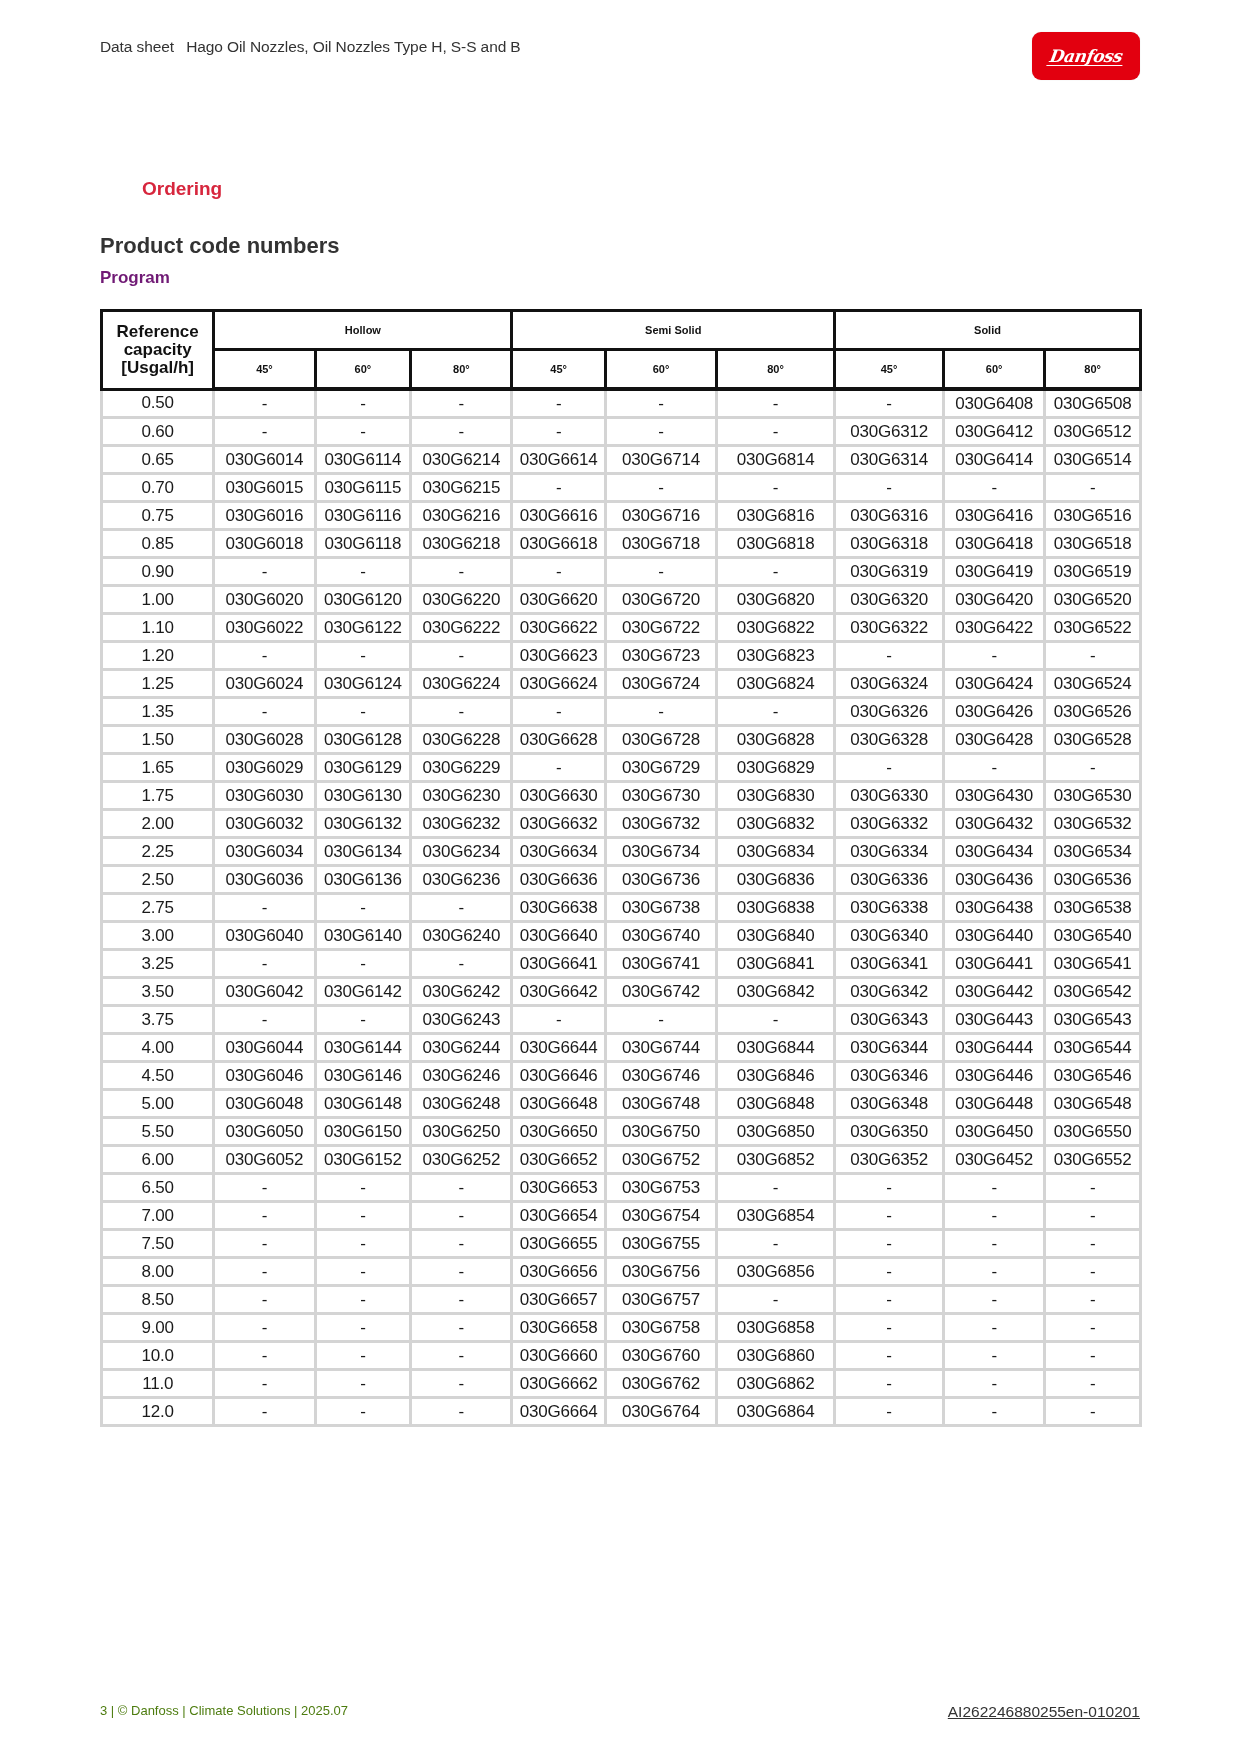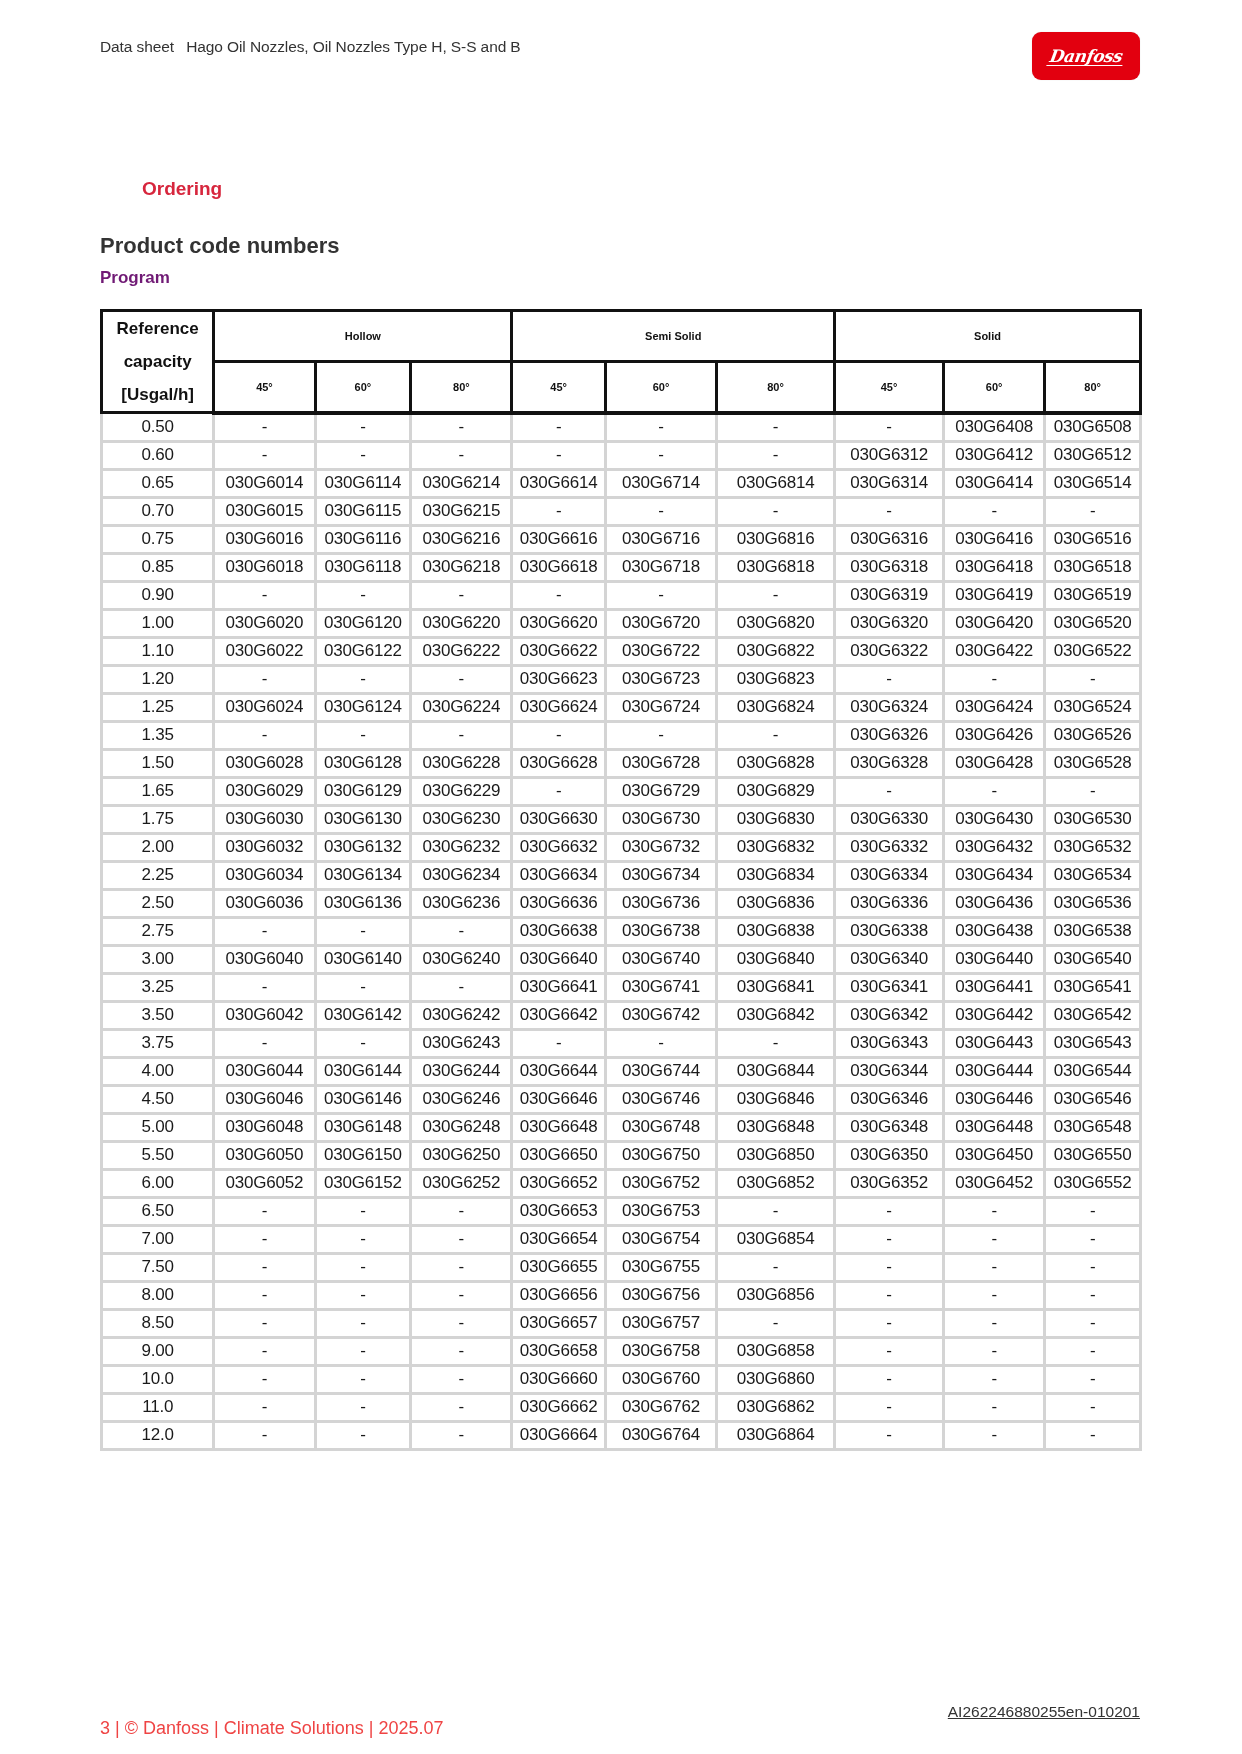--- a/index.html
+++ b/index.html
@@ -34,28 +34,28 @@
   table.codes {
     position: absolute; left: 100px; top: 309px; width: 1042px;
     border-collapse: collapse; table-layout: fixed;
   }
   table.codes th {
     border: 3px solid #111; font-weight: bold; font-size: 11px; color: #111;
     background: #fff; text-align: center; padding: 0;
   }
   table.codes thead tr.r1 th { height: 36px; }
   table.codes thead tr.r2 th { height: 36px; border-bottom-width: 4px; }
-  table.codes th.refcap { line-height: 33px; font-size: 17px; }
+  table.codes th.refcap { line-height: 18px; font-size: 17px; }
   table.codes td {
     border: 3px solid #d4d4d4; font-size: 17px; color: #1a1a1a; text-align: center;
     height: 25px; padding: 0; white-space: nowrap; letter-spacing: -0.2px;
   }
   table.codes tbody tr:first-child td { border-top: none; text-align: center; }
   .footer-left {
-    position: absolute; left: 100px; top: 1703px; font-size: 18px; color: #ef4444; margin-top: 15px;
+    position: absolute; left: 100px; top: 1703px; font-size: 13px; color: #4d7c0f;
   }
   .footer-right {
     position: absolute; right: 102px; top: 1703px; font-size: 15.5px; color: #333; text-decoration: underline;
   }
 </style>
 </head>
 <body>
 
 <div class="header-text">
   <span>Data sheet</span>

